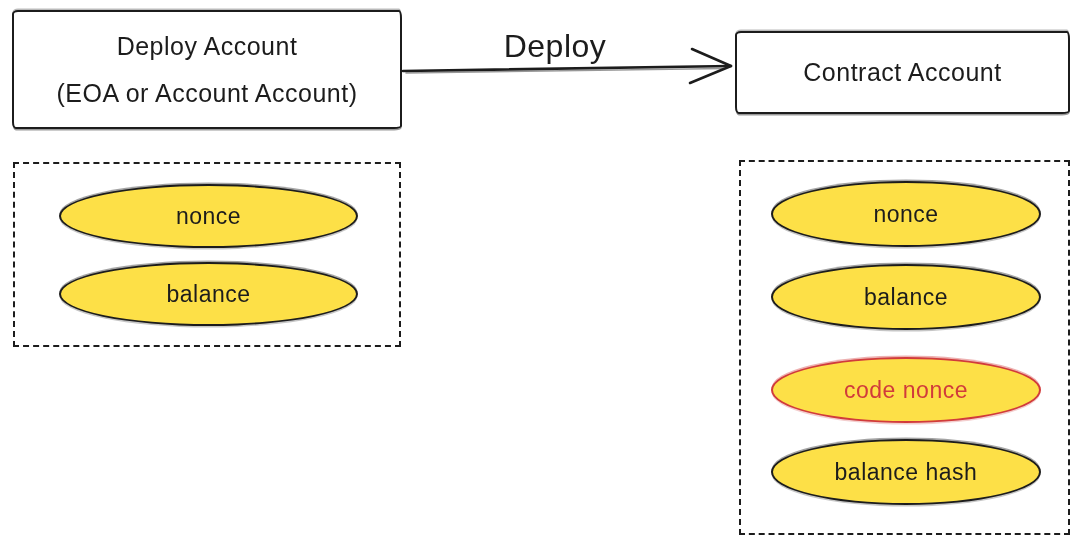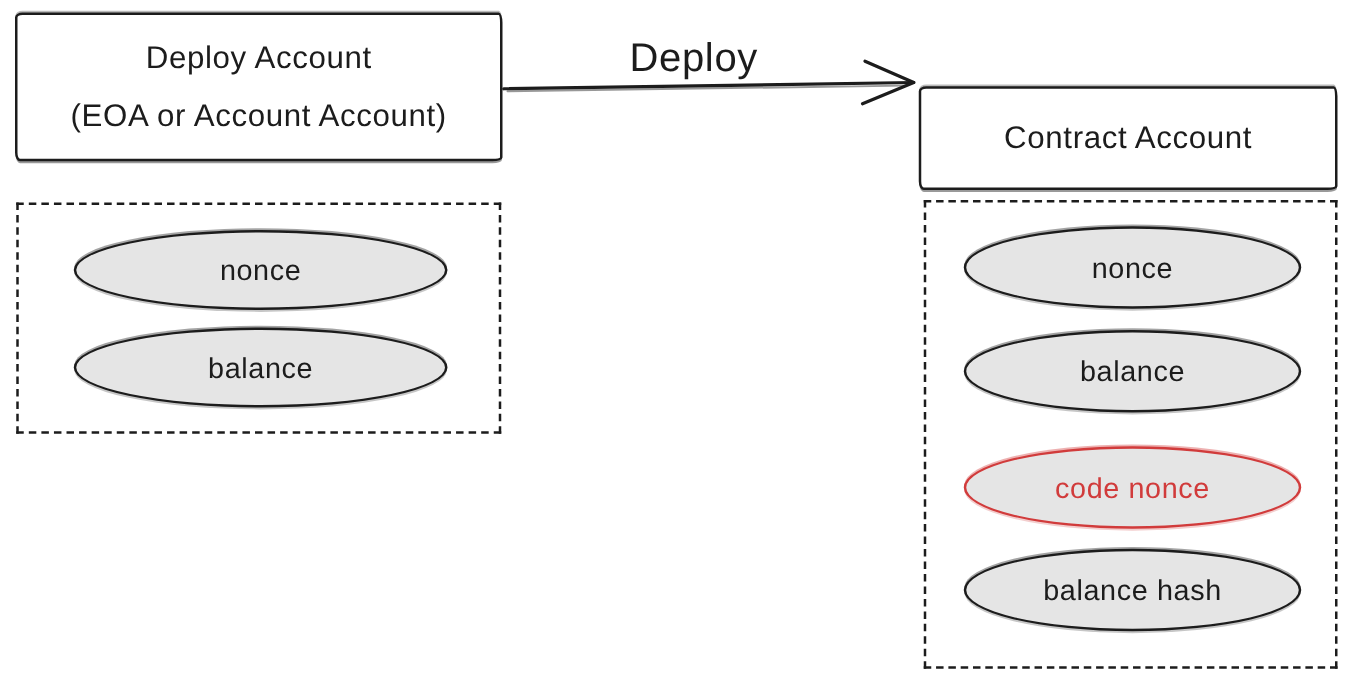--- a/index.html
+++ b/index.html
@@ -23,42 +23,42 @@
     border-radius: 6px 3px 8px 4px / 4px 8px 3px 7px;
     box-shadow: 0 2px 0 -0.5px rgba(28,28,28,0.45), 0 -2px 0 -0.5px rgba(28,28,28,0.3);
     background: #ffffff;
     display: flex;
     flex-direction: column;
     align-items: center;
     justify-content: center;
     text-align: center;
   }
   .deploy-box { left: 12px; top: 10px; width: 386px; height: 115px; gap: 16px; }
-  .contract-box { left: 735px; top: 31px; width: 331px; height: 79px; margin-top: 38px; }
+  .contract-box { left: 735px; top: 31px; width: 331px; height: 79px; }
   .box-title-line {
     font-size: 25px;
     line-height: 31px;
     font-weight: 500;
     letter-spacing: 0.5px;
     white-space: nowrap;
   }
   
   .dashed-box {
     position: absolute;
     border: 2.5px dashed #1c1c1c;
     background: transparent;
   }
   .left-dashed  { left: 13px;  top: 162px; width: 384px; height: 181px; }
   .right-dashed { left: 739px; top: 160px; width: 327px; height: 371px; }
   
   .ellipse {
     position: absolute;
     border: 2.5px solid #1c1c1c;
     border-radius: 50%;
-    background: #e5e5e5;
+    background: #fde047;
     display: flex;
     align-items: center;
     justify-content: center;
     box-shadow: 0 -2px 0 -0.5px rgba(28,28,28,0.4), 0 2px 0 -0.5px rgba(28,28,28,0.25);
   }
   .ellipse .field-label {
     font-size: 23px;
     letter-spacing: 0.5px;
     white-space: nowrap;
     color: #1c1c1c;

